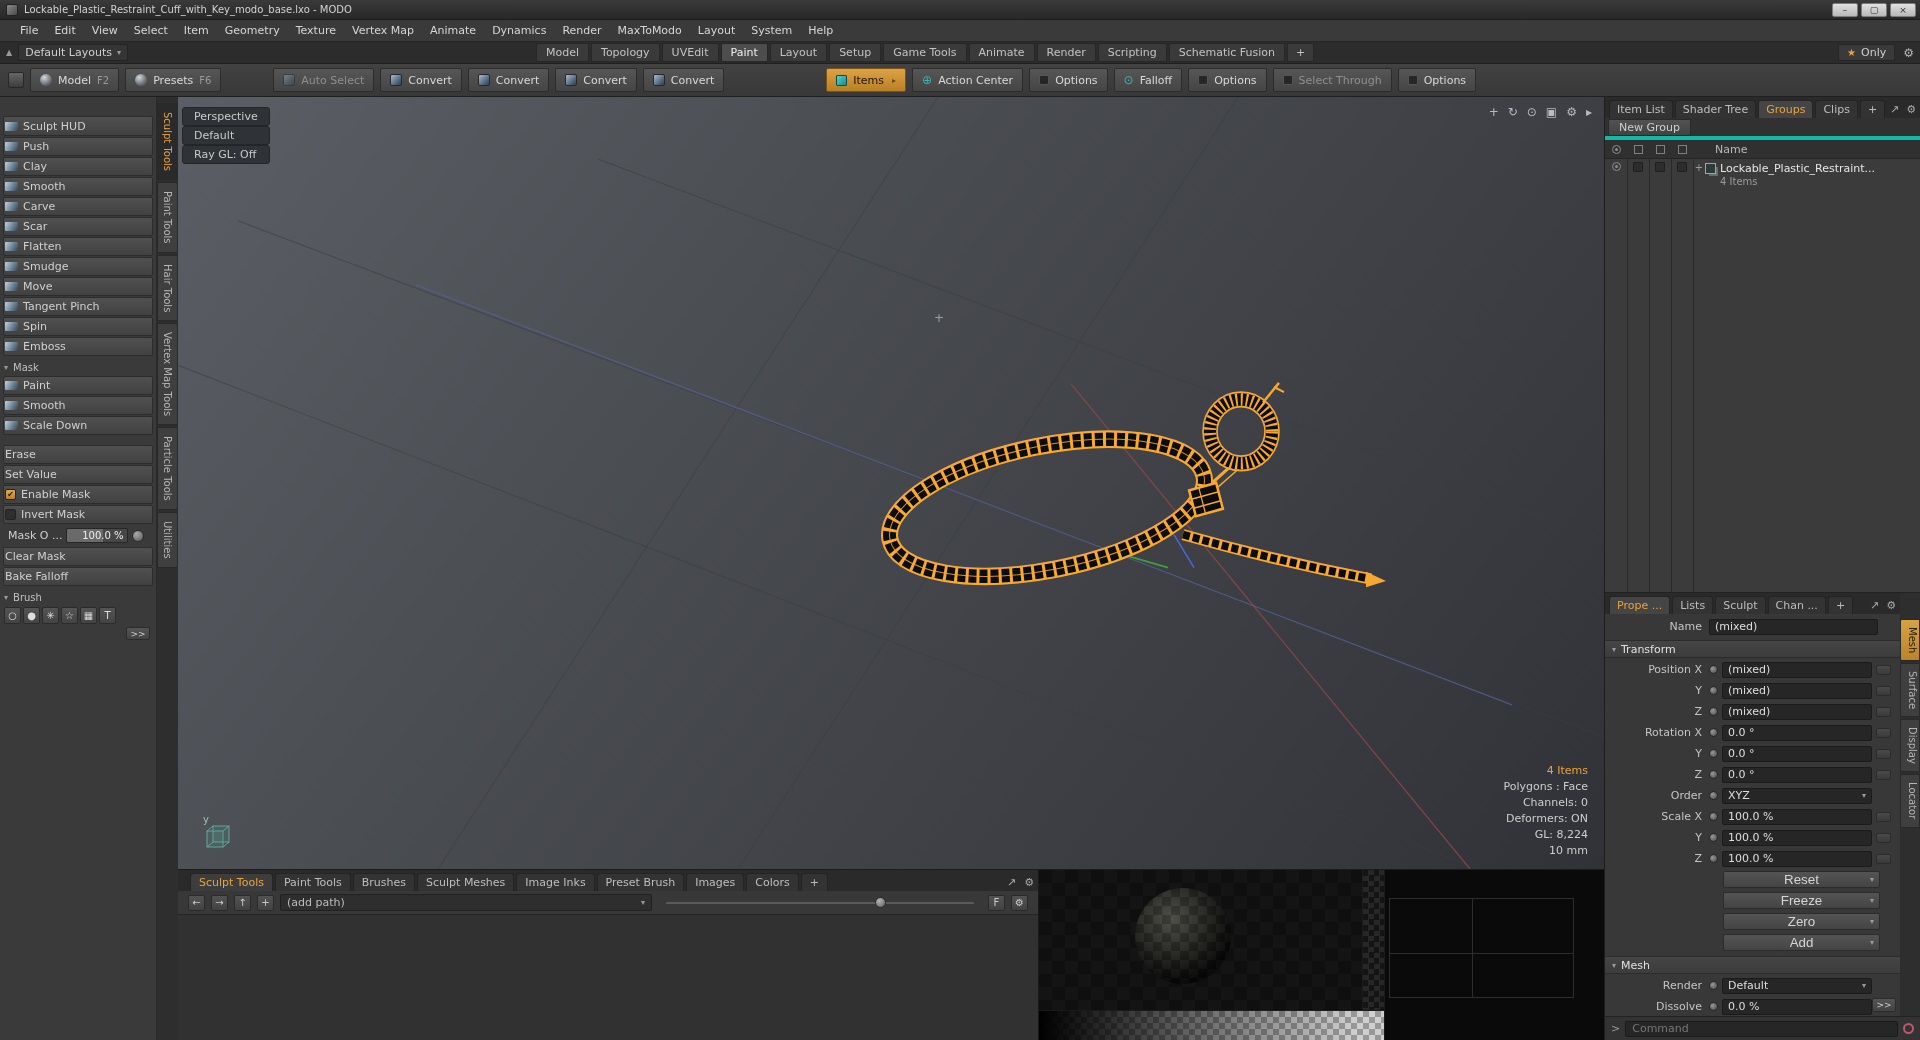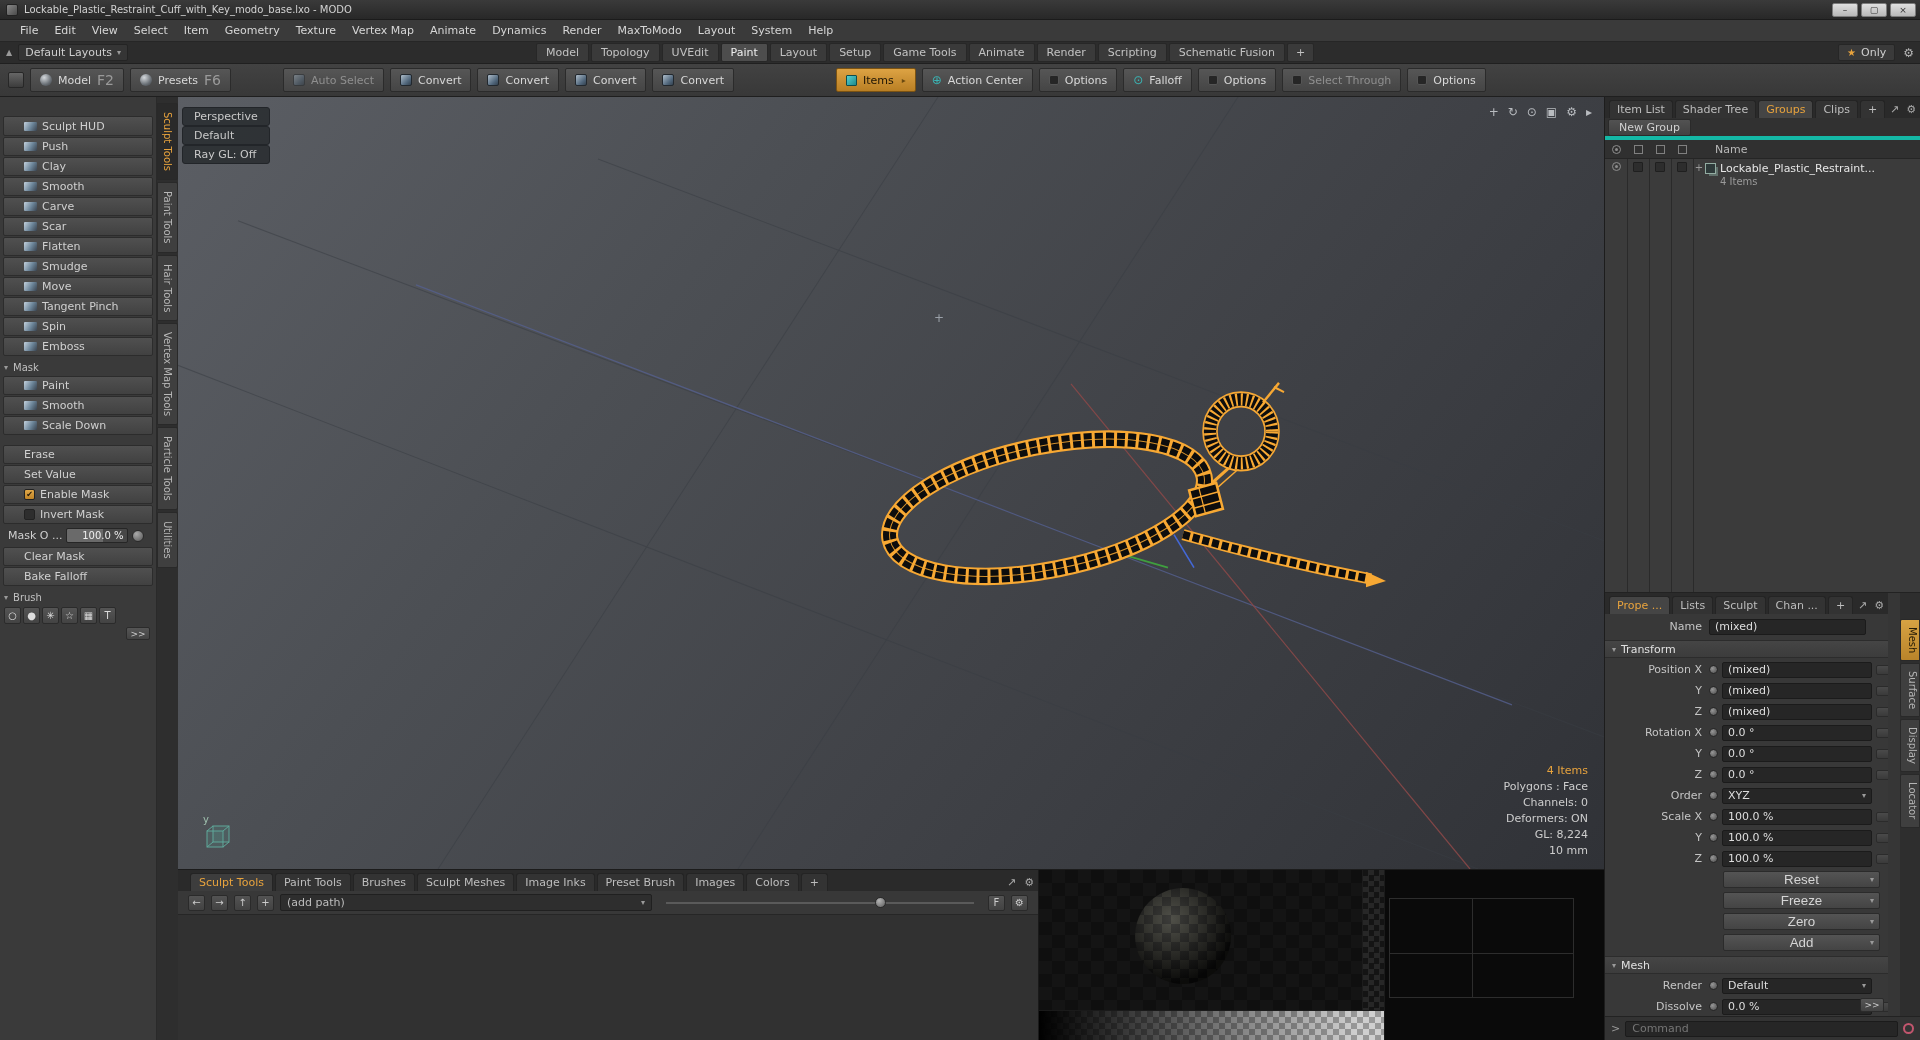--- a/index.html
+++ b/index.html
@@ -37,42 +37,42 @@
   .gear{color:#b5b5b5;font-size:12px;}
   .dd{color:#9a9a9a;font-size:8px;}
 
   
   .toolbar{height:33px;background:linear-gradient(#424242,#383838);border-bottom:1px solid #1f1f1f;
            display:flex;align-items:center;padding:0 8px;gap:6px;}
   .tb-logo{width:16px;height:16px;background:linear-gradient(#666,#3c3c3c);border:1px solid #272727;border-radius:2px;}
   .tb-btn{height:24px;display:flex;align-items:center;gap:6px;padding:0 9px;color:#d8d8d8;
           background:linear-gradient(#565656,#454545);border:1px solid #2b2b2b;border-radius:2px;}
   .tb-btn.dim{color:#8f8f8f;}
-  .tb-key{font-size:14px;color:#9a9a9a;}
+  .tb-key{font-size:10px;color:#9a9a9a;}
   .sphere{width:12px;height:12px;border-radius:50%;
           background:radial-gradient(circle at 35% 30%,#d4d8dc,#6a7076 60%,#383c40);}
   .cicon{width:12px;height:12px;border-radius:2px;background:linear-gradient(135deg,#aebdca,#51677c 65%,#33404d);border:1px solid #22282e;}
   .cicon.dim{opacity:.45;}
   .teal{color:#3ab5b5;font-size:12px;line-height:12px;}
   .teal-cube{width:11px;height:11px;background:linear-gradient(135deg,#55d0d0,#1f8a8a);border:1px solid #0e4d4d;border-radius:1px;}
   .tb-items{background:linear-gradient(#dda344,#b97f24);color:#1e1505;border-color:#7c5312;}
   .tb-items .nub{color:#6b4a10;font-size:8px;margin-left:2px;}
   .chk{width:10px;height:10px;background:#262626;border:1px solid #555;border-radius:2px;}
   .sp40{width:40px;} .sp90{width:90px;}
 
   
   .main{display:flex;height:943px;}
   .left-col{width:178px;display:flex;background:#333;}
   .center-col{flex:1;display:flex;flex-direction:column;min-width:0;}
   .right-col{width:316px;display:flex;flex-direction:column;background:#363636;border-left:1px solid #1d1d1d;}
 
   
   .sculpt-panel{width:157px;background:#3a3a3a;padding-top:18px;border-right:1px solid #2a2a2a;}
   .sp-header,.tool-btn,.sp-check{display:flex;align-items:center;gap:5px;height:19px;margin:1px 3px;
-        padding:0 20px;background:linear-gradient(#505050,#414141);border:1px solid #2c2c2c;border-radius:2px;color:#d0d0d0;}
+        padding:0 1px;background:linear-gradient(#505050,#414141);border:1px solid #2c2c2c;border-radius:2px;color:#d0d0d0;}
   .sp-header{height:20px;}
   .ti{width:13px;height:9px;border-radius:1px;background:linear-gradient(120deg,#c4d2de,#6b8498 55%,#39424d);flex:none;}
   .sp-div{display:flex;align-items:center;gap:5px;height:15px;margin:4px 4px 1px;color:#c0c0c0;font-size:10px;}
   .sp-gap{height:8px;}
   .cb{width:11px;height:11px;border:1px solid #222;background:#2e2e2e;border-radius:2px;flex:none;
       display:flex;align-items:center;justify-content:center;font-size:8px;color:#201504;}
   .cb.on{background:linear-gradient(#e0a848,#c08428);}
   .mask-row{display:flex;align-items:center;gap:4px;height:19px;margin:2px 3px;padding:0 2px 0 5px;color:#cfcfcf;}
   .mask-field{width:62px;height:15px;border:1px solid #262626;border-radius:2px;color:#eee;font-size:10px;
       display:flex;align-items:center;justify-content:flex-end;padding:0 4px;
@@ -160,21 +160,21 @@
   .g-colline{position:absolute;top:0;bottom:0;width:1px;background:rgba(0,0,0,.28);}
   .grow{display:flex;align-items:flex-start;padding-top:3px;height:30px;position:relative;}
   .g-chk{width:10px;height:10px;background:#2d2d2d;border:1px solid #1f1f1f;border-radius:1px;}
   .g-plus{width:12px;text-align:center;color:#9a9a9a;font-size:10px;line-height:12px;}
   .g-ico{width:11px;height:11px;border:1px solid #93ada2;background:#2e3a3a;margin:1px 4px 0 0;
       box-shadow:3px 3px 0 -1px rgba(125,155,145,.55);}
   .g-name{color:#e6e6e6;}
   .g-sub{color:#9a9a9a;font-size:10px;margin-top:1px;}
 
   
-  .props-wrap{flex:1;display:flex;min-height:0;gap:12px;}
+  .props-wrap{flex:1;display:flex;min-height:0;}
   .props-content{flex:1;display:flex;flex-direction:column;position:relative;background:#383838;min-width:0;}
   .props-body{flex:1;overflow:hidden;padding-top:2px;}
   .prow{display:flex;align-items:center;height:21px;padding-left:4px;}
   .plab{width:100px;text-align:right;padding-right:7px;color:#c4c4c4;flex:none;}
   .pdot{width:9px;height:9px;border-radius:50%;background:radial-gradient(circle at 35% 35%,#969696,#4a4a4a);
       border:1px solid #262626;margin-right:4px;flex:none;}
   .pfield{width:150px;height:16px;background:#262626;border:1px solid #1b1b1b;border-radius:2px;
       display:flex;align-items:center;padding:0 5px;color:#dedede;flex:none;}
   .pfield .dd{margin-left:auto;}
   .pmini{width:15px;height:10px;margin-left:4px;background:linear-gradient(#4a4a4a,#3a3a3a);

